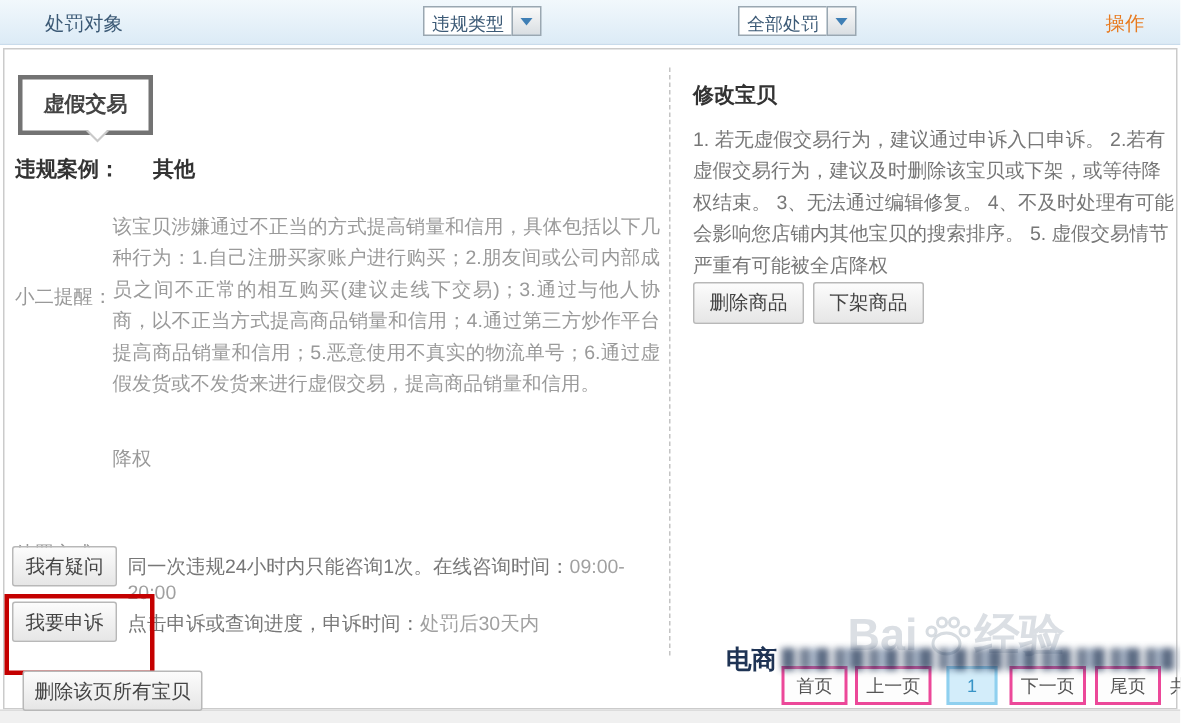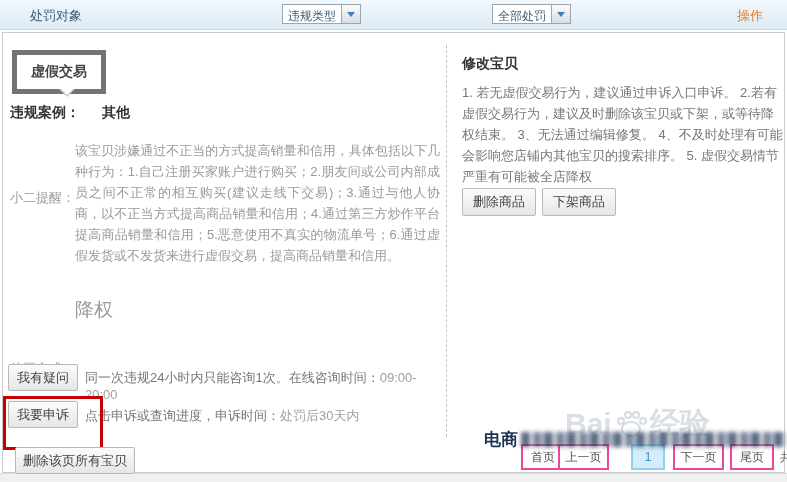--- a/index.html
+++ b/index.html
@@ -26,34 +26,34 @@
   
   .panel{position:absolute;left:2px;top:32px;width:781px;height:439px;
          background:#fff;border:1px solid #cbcbcb;}
   .divider{position:absolute;left:446px;top:45px;height:392px;width:0;
            border-left:1px dashed #c4c4c4;}
   .bottom-strip{position:absolute;left:0;top:473px;width:787px;height:9px;
                 background:#f0f0f0;border-top:1px solid #dcdcdc;}
 
   
   .tab{position:absolute;left:12px;top:50px;width:84px;height:34px;
-       border:5px solid #737373;background:#fff;font-size:14px;font-weight:bold;
+       border:3px solid #737373;background:#fff;font-size:14px;font-weight:bold;
        color:#444;display:flex;align-items:center;justify-content:center;cursor:pointer;}
   .tab::after{content:"";position:absolute;left:42px;bottom:-8px;width:0;height:0;
        border:8px solid transparent;border-top:8px solid #c9c9c9;border-bottom:none;}
   .tab::before{content:"";position:absolute;left:43px;bottom:-6px;width:0;height:0;z-index:1;
        border:7px solid transparent;border-top:7px solid #fff;border-bottom:none;}
   .case-row{position:absolute;left:10px;top:104px;font-size:14px;font-weight:bold;color:#333;}
   .case-value{margin-left:22px;}
   .field-label{position:absolute;left:10px;font-size:13px;color:#999;margin-top:48px;}
   .reminder-label{top:141px;}
   .reminder-text{position:absolute;left:75px;top:140px;width:365px;
                  font-size:13px;line-height:21px;color:#9a9a9a;text-align:justify;}
   .method-label{top:312px;}
-  .method-value{position:absolute;left:75px;top:297px;font-size:19px;color:#999;font-family:Liberation Mono, monospace;}
+  .method-value{position:absolute;left:75px;top:297px;font-size:13px;color:#999;font-family:Liberation Mono, monospace;}
 
   .btn{border:1px solid #b8b8b8;background:linear-gradient(#fcfcfc,#e6e6e6);
        color:#444;font-size:13px;font-family:"Liberation Sans",sans-serif;
        display:flex;align-items:center;justify-content:center;cursor:pointer;border-radius:2px;}
   .btn-question{position:absolute;left:8px;top:364px;width:68px;height:25px;}
   .btn-appeal{position:absolute;left:8px;top:401px;width:68px;height:25px;}
   .btn-delete-all{position:absolute;left:15px;top:447px;width:118px;height:25px;z-index:3;}
   .note{position:absolute;left:85px;font-size:13px;color:#777;}
   .note-question{top:369px;width:350px;}
   .note-appeal{top:407px;width:350px;}
@@ -66,21 +66,21 @@
   .r-text{position:absolute;left:462px;top:82px;width:322px;
           font-size:13px;line-height:21px;color:#777;}
   .btn-del-item{position:absolute;left:462px;top:188px;width:72px;height:26px;}
   .btn-unshelve{position:absolute;left:542px;top:188px;width:72px;height:26px;}
 
   
   .pager-btn{position:absolute;top:444px;height:22px;border:2px solid #ec4899;
              background:#fdfdfd;color:#555;font-size:12px;display:flex;
              align-items:center;justify-content:center;cursor:pointer;}
   .pg-first{left:521px;width:40px;}
-  .pg-prev{left:558px;width:47px;text-align:center;}
+  .pg-prev{left:570px;width:47px;text-align:center;}
   .pg-cur{left:631px;width:30px;background:#d3edfa;border-color:#8fd0ef;color:#3894c6;}
   .pg-next{left:673px;width:47px;}
   .pg-last{left:730px;width:40px;}
   .pg-total{position:absolute;left:780px;top:449px;font-size:12px;color:#555;}
 
   
   .wm-baidu{position:absolute;left:565px;top:403px;z-index:4;display:flex;align-items:center;
             font-size:30px;font-weight:bold;color:rgba(175,185,195,0.45);
             text-shadow:0 0 1px rgba(255,255,255,0.9);pointer-events:none;}
   .wm-baidu svg{margin:0 2px;}

